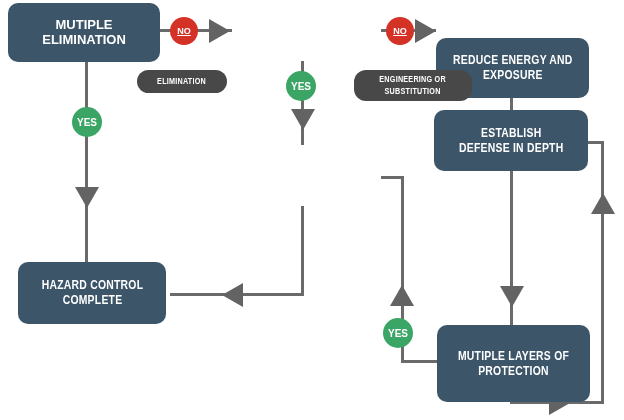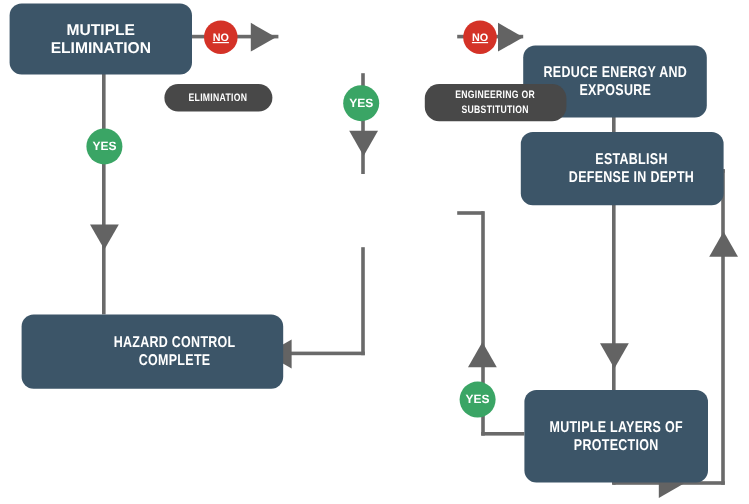--- a/index.html
+++ b/index.html
@@ -84,27 +84,27 @@
     <span class="lbl">MUTIPLE
 ELIMINATION</span>
   </div>
 
 
   <div class="node" style="left:436px;top:2px;width:153px;height:60px;margin-top:36px;">
     <span class="lbl cond">REDUCE ENERGY AND
 EXPOSURE</span>
   </div>
 
-  <div class="node" style="left:434px;top:110px;width:154px;height:61px;padding-left:15px;">
+  <div class="node" style="left:434px;top:110px;width:154px;height:61px;">
     <span class="lbl cond">ESTABLISH
 DEFENSE IN DEPTH</span>
   </div>
 
 
-  <div class="node" style="left:18px;top:262px;width:182px;height:62px;padding-left:36px;">
+  <div class="node" style="left:18px;top:262px;width:148px;height:62px;">
     <span class="lbl cond">HAZARD CONTROL
 COMPLETE</span>
   </div>
 
   <div class="node" style="left:437px;top:325px;width:153px;height:77px;">
     <span class="lbl cond">MUTIPLE LAYERS OF
 PROTECTION</span>
   </div>
 
   <div class="tag" style="left:137px;top:70px;width:90px;height:23px;">

